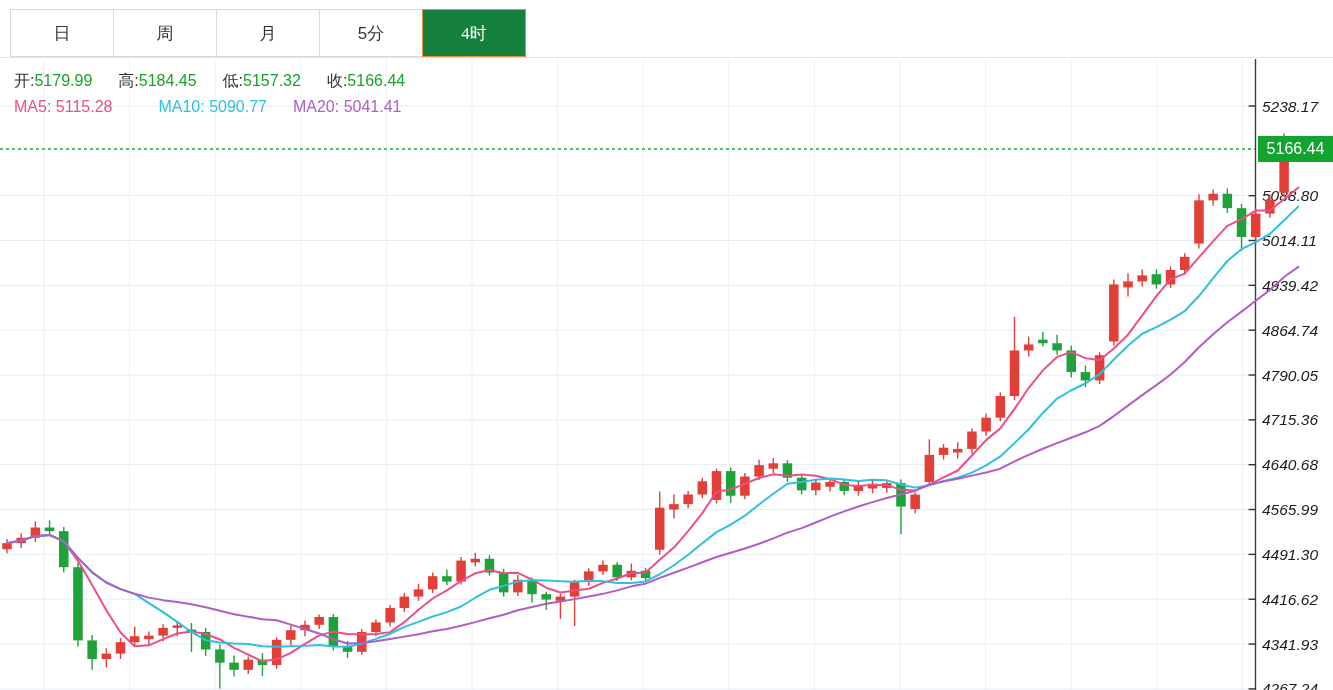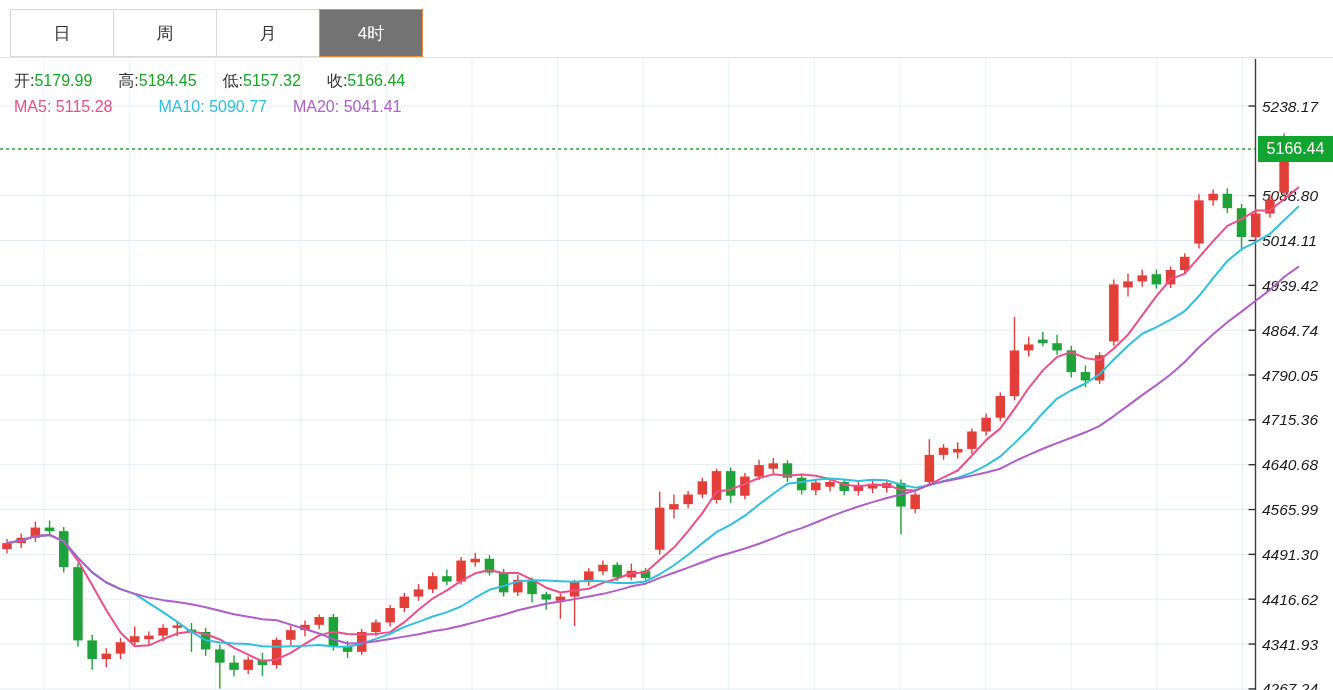--- a/index.html
+++ b/index.html
@@ -6,21 +6,21 @@
   body{width:1333px;height:690px;position:relative;overflow:hidden;
        font-family:"Liberation Sans","DejaVu Sans",sans-serif;}
   
   .tabbar{position:absolute;left:0;top:0;width:1333px;height:58px;
           border-bottom:1px solid #e4e4e4;display:flex;align-items:flex-end;
           padding-left:10px;box-sizing:border-box;background:#fff;z-index:5;}
   .tab{width:104px;height:48px;border:1px solid #d9d9d9;margin-left:-1px;
        display:flex;align-items:center;justify-content:center;
        font-size:17px;color:#333;background:#fff;cursor:pointer;box-sizing:border-box;}
   .tab:first-child{margin-left:0;}
-  .tab.active{background:#737373;border-color:#ee8b40;color:#fff;}
+  .tab.active{background:#15803d;border-color:#ee8b40;color:#fff;font-family:Liberation Serif, serif;}
   
   .legend-row{position:absolute;left:14px;z-index:4;font-size:16px;
               white-space:nowrap;line-height:20px;}
   #legend-ohlc{top:71px;}
   #legend-ma{top:97px;}
   .legend-group{margin-right:26px;}
   .lbl{color:#333;}
   .val-green{color:#18a428;text-align:right;}
   
   #chart-wrap{position:absolute;left:0;top:59px;width:1121px;height:631px;font-style:italic;}
@@ -29,20 +29,21 @@
                color:#fff;font-size:16px;display:flex;align-items:center;
                justify-content:center;z-index:6;letter-spacing:0px;}
 </style>
 </head>
 <body>
 
 <div class="tabbar" id="tabbar">
     <div class="tab">日</div>
     <div class="tab">周</div>
     <div class="tab">月</div>
+    <div class="tab">5分</div>
     <div class="tab active">4时</div>
   </div>
 
 <div class="legend-row" id="legend-ohlc"><span class="legend-group"><span class="lbl">开:</span><span class="val-green" style="color: rgb(24, 164, 40);">5179.99</span></span><span class="legend-group"><span class="lbl">高:</span><span class="val-green" style="color: rgb(24, 164, 40);">5184.45</span></span><span class="legend-group"><span class="lbl">低:</span><span class="val-green" style="color: rgb(24, 164, 40);">5157.32</span></span><span class="legend-group"><span class="lbl">收:</span><span class="val-green" style="color: rgb(24, 164, 40);">5166.44</span></span></div>
 <div class="legend-row" id="legend-ma"><span class="legend-group" style="color: rgb(236, 79, 135);">MA5: 5115.28</span><span class="legend-group" style="color: rgb(46, 192, 221); margin-left: 20px;">MA10: 5090.77</span><span class="legend-group" style="color: rgb(176, 94, 199);">MA20: 5041.41</span></div>
 
 <div id="chart-wrap">
     <svg width="1333" height="631" viewBox="0 0 1333 631">
       <line x1="44" y1="0" x2="44" y2="631" stroke="#eaf1f7" stroke-width="1"></line>
       <line x1="129.6" y1="0" x2="129.6" y2="631" stroke="#eaf1f7" stroke-width="1"></line>

